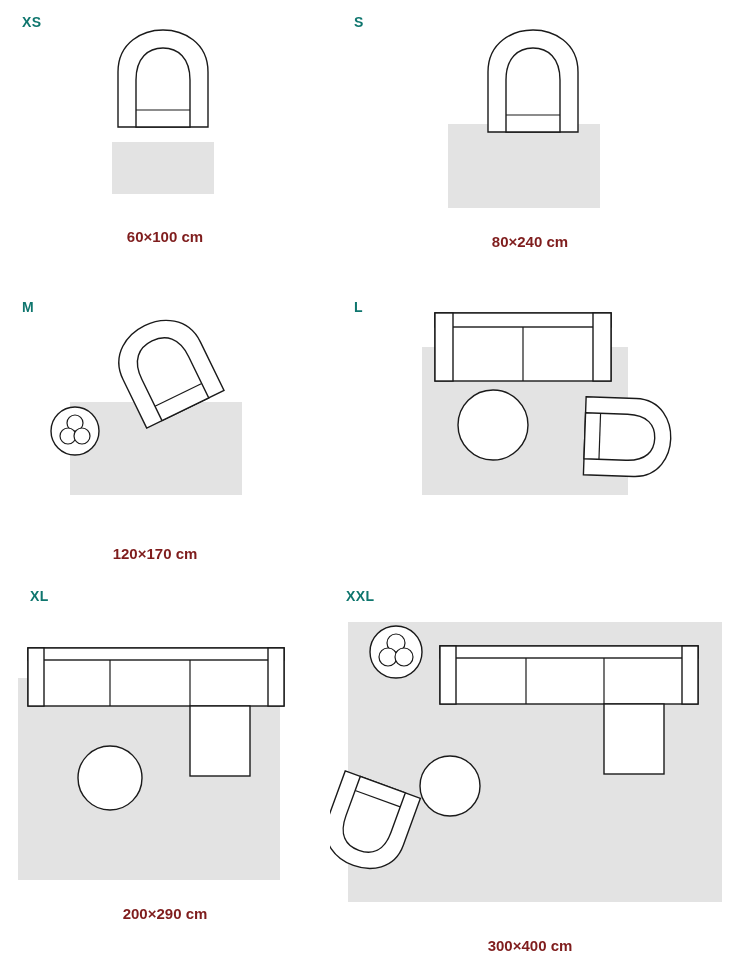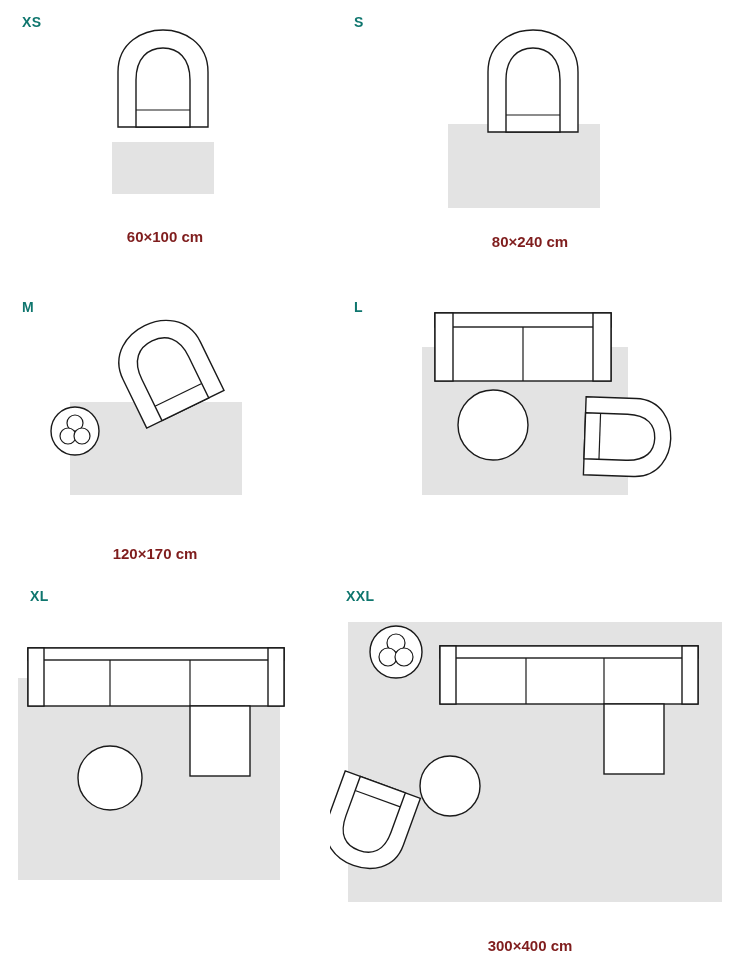--- a/index.html
+++ b/index.html
@@ -143,20 +143,21 @@
         <rect class="furn" x="28" y="70" width="16" height="58"></rect>
         <rect class="furn" x="268" y="70" width="16" height="58"></rect>
         <path class="furn-thin" d="M110 82 L110 128"></path>
         <path class="furn-thin" d="M190 82 L190 128"></path>
 
         <rect class="furn" x="190" y="128" width="60" height="70"></rect>
 
         <circle class="furn" cx="110" cy="200" r="32"></circle>
       </svg>
     </div>
+    <div class="dims-label" style="left:0px; top:327px; width:330px;">200×290 cm</div>
   </div>
 
   <div class="cell" style="left:330px; top:578px; width:400px; height:382px;">
     <div class="size-label" style="left:16px; top:10px;">XXL</div>
     <div class="art" style="left:0; top:0;">
       <svg width="400" height="340" viewBox="0 0 400 340">
 
         <rect class="rug" x="18" y="44" width="374" height="280"></rect>
 
         <rect class="furn" x="110" y="68" width="258" height="58"></rect>

